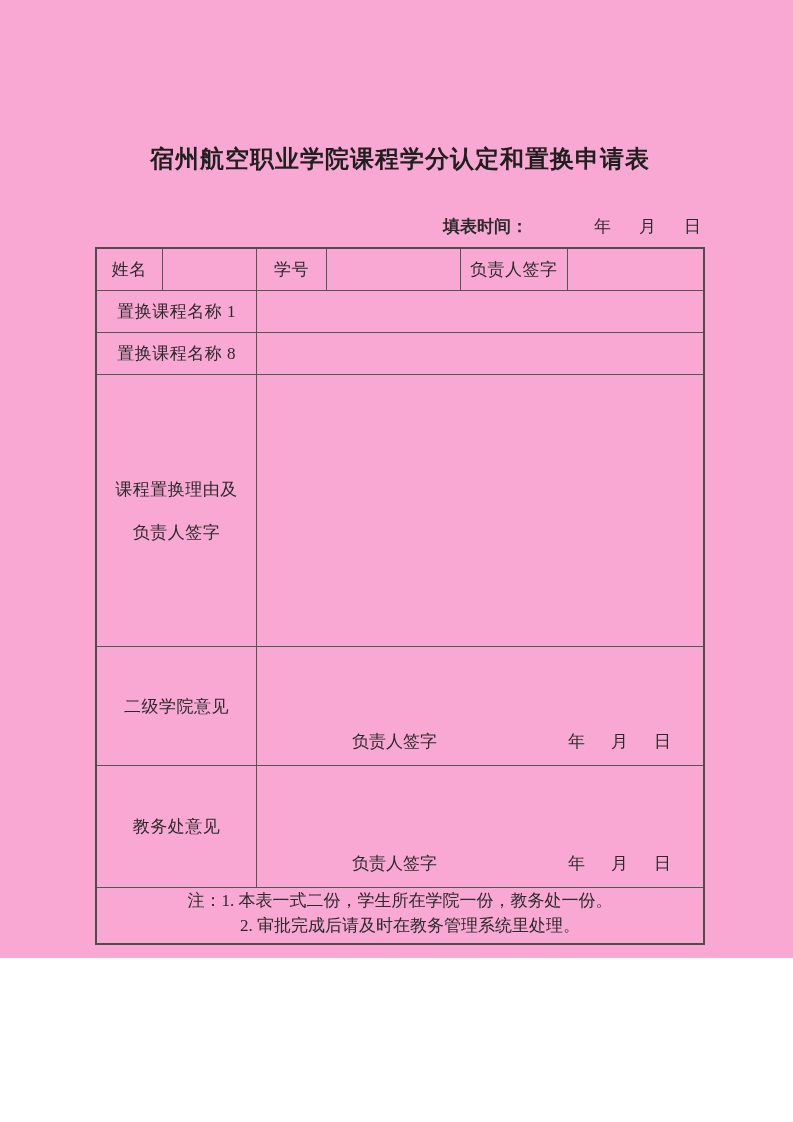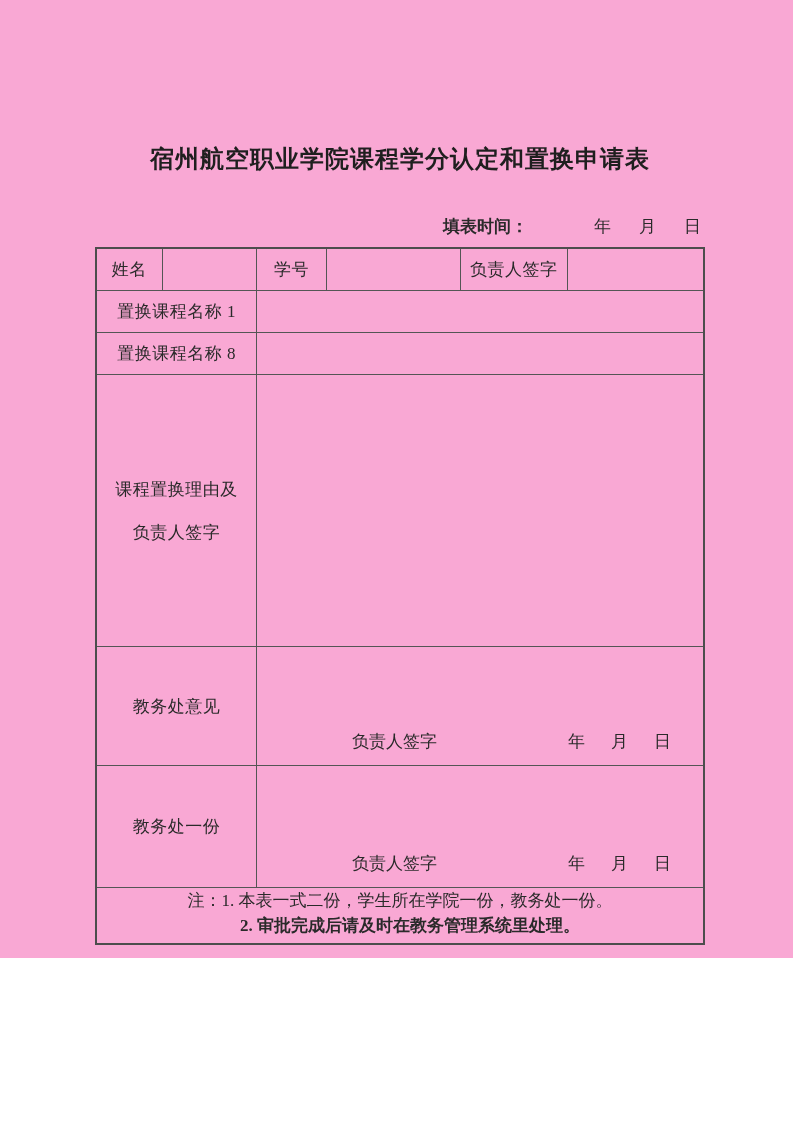--- a/index.html
+++ b/index.html
@@ -86,21 +86,21 @@
     padding: 0 32px 12px 95px;
   }
   .sign-row .ymd { gap: 26px; }
 
   td.notes-cell {
     vertical-align: top;
     padding: 6px 10px 0 10px;
     font-size: 15px;
     line-height: 25px;
   }
-  .note-line2 { margin-left: 20px; font-weight: bold; }
+  .note-line2 { margin-left: 20px; }
 </style>
 </head>
 <body>
 
 <div class="page">
 
   <h1 class="title">宿州航空职业学院课程学分认定和置换申请表</h1>
 
   <div class="fill-time">
     <span class="ft-label">填表时间：</span>
@@ -144,35 +144,35 @@
 
     <tr class="r-reason">
       <td class="lbl" colspan="2">
         <div>课程置换理由及</div>
         <div class="reason-line2">负责人签字</div>
       </td>
       <td class="val" colspan="4"></td>
     </tr>
 
     <tr class="r-op1">
-      <td class="lbl" colspan="2">教务处意见</td>
+      <td class="lbl" colspan="2">二级学院意见</td>
       <td class="op-val" colspan="4">
         <div class="sign-row">
           <span>负责人签字</span>
           <span class="ymd">
             <span>年</span>
             <span>月</span>
             <span>日</span>
           </span>
         </div>
       </td>
     </tr>
 
     <tr class="r-op2">
-      <td class="lbl" colspan="2">教务处一份</td>
+      <td class="lbl" colspan="2">教务处意见</td>
       <td class="op-val" colspan="4">
         <div class="sign-row">
           <span>负责人签字</span>
           <span class="ymd">
             <span>年</span>
             <span>月</span>
             <span>日</span>
           </span>
         </div>
       </td>

